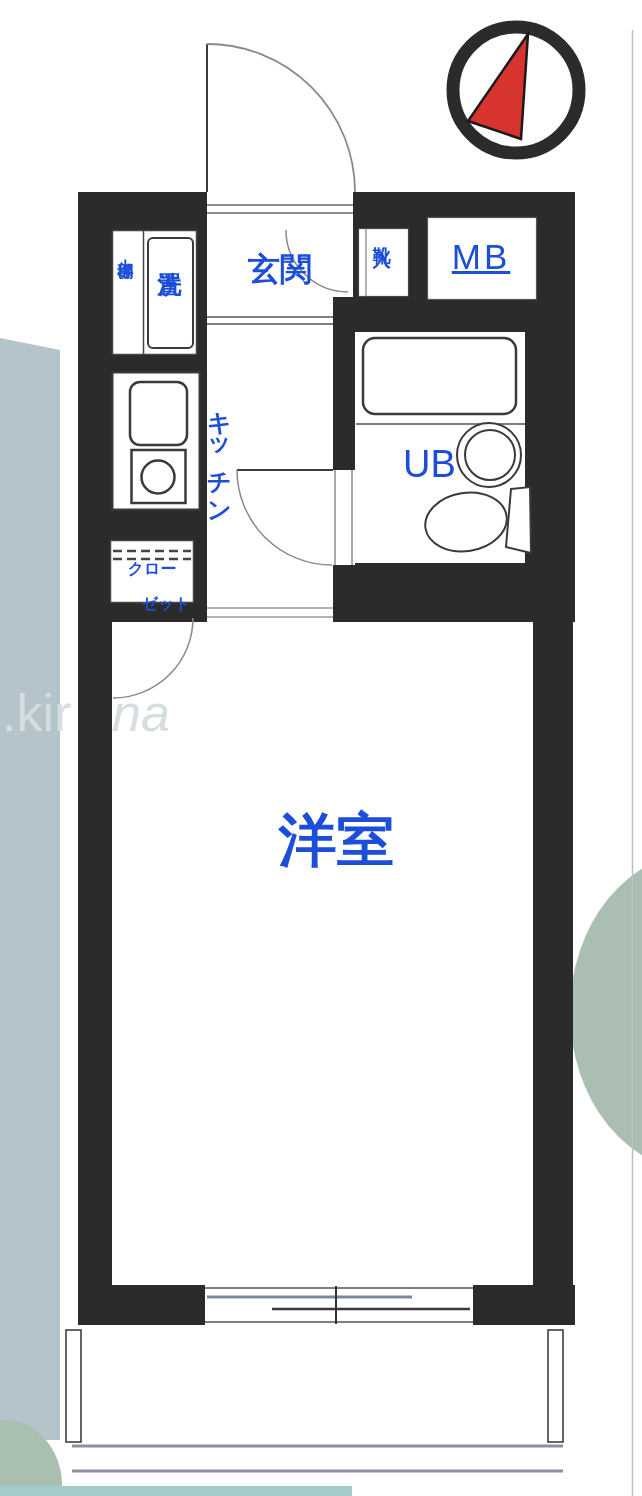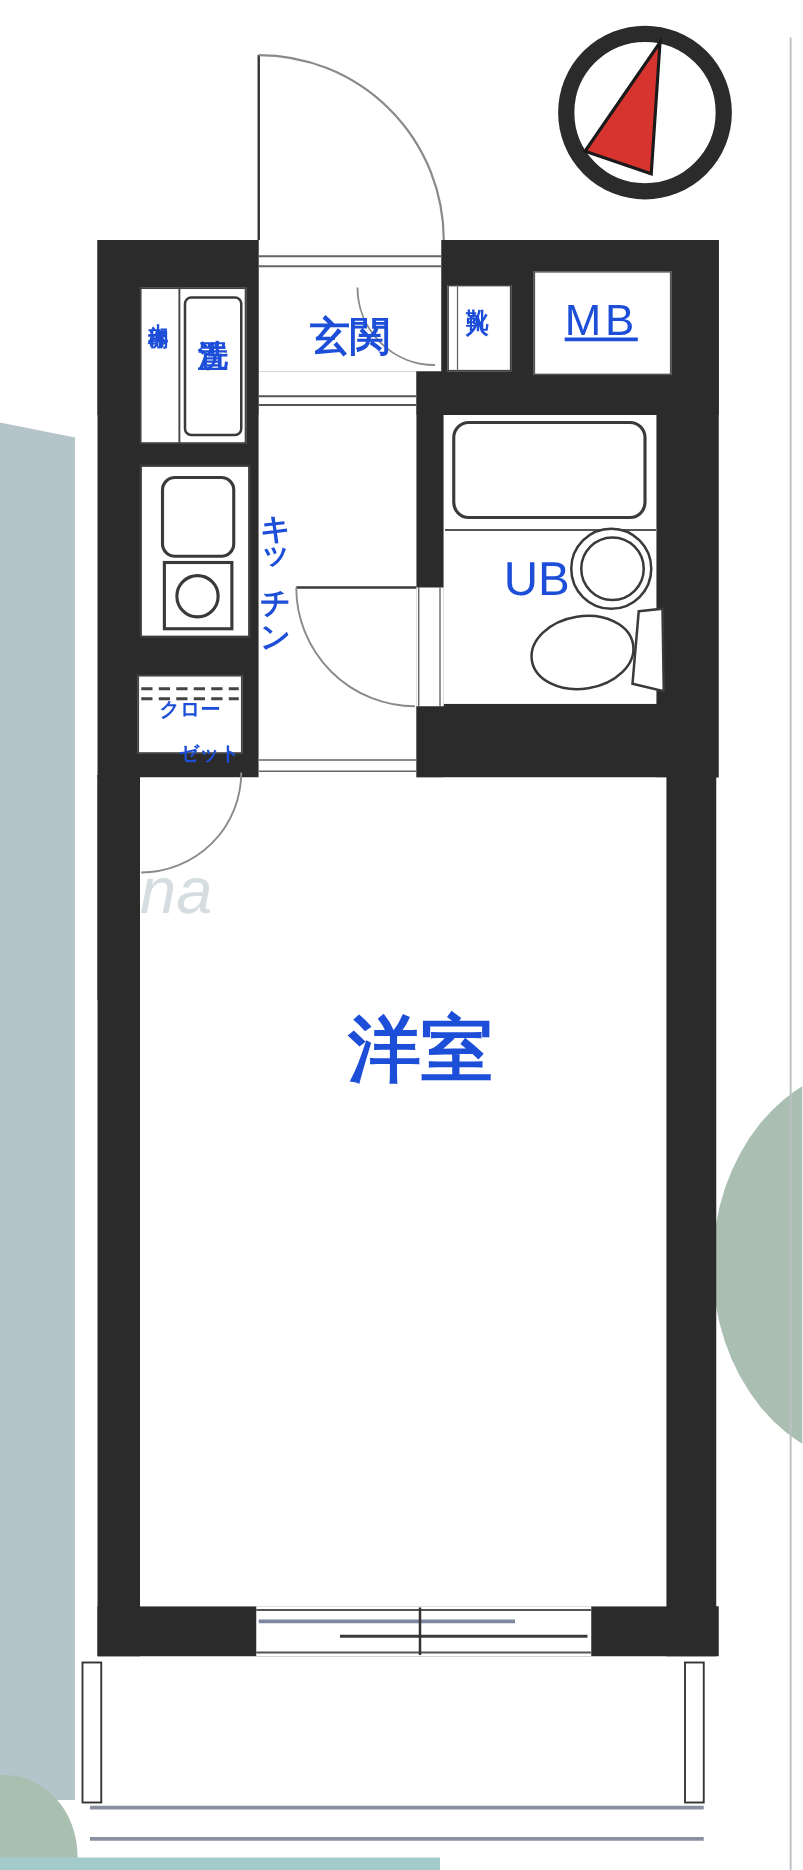--- a/index.html
+++ b/index.html
@@ -50,20 +50,21 @@
   <div class="wht" style="left:427px;top:217px;width:110px;height:83px;"></div>
   <div class="wht" style="left:112px;top:230px;width:85px;height:125px;"></div>
   <div class="wht" style="left:112px;top:372px;width:88px;height:138px;"></div>
   <div class="wht" style="left:110px;top:540px;width:84px;height:63px;"></div>
   <div class="wht" style="left:355px;top:332px;width:170px;height:231px;"></div>
   <div class="wht" style="left:333px;top:470px;width:22px;height:95px;"></div>
   <div class="wht" style="left:112px;top:622px;width:421px;height:663px;"></div>
   <div class="wht" style="left:205px;top:1285px;width:268px;height:40px;"></div>
 
   <div id="watermark">
+    <span class="p1">.kir</span>
     <span class="p2">na</span>
   </div>
   <div class="blk" id="wall-overlay" style="left:78px;top:620px;width:34px;height:180px;"></div>
 
   <svg id="detail-svg" width="642" height="1496" viewBox="0 0 642 1496">
 
     <line x1="632.5" y1="30" x2="632.5" y2="1496" stroke="#bcc0c4" stroke-width="1.5"></line>
 
     <circle cx="516" cy="90" r="63" fill="none" stroke="#2b2b2b" stroke-width="13"></circle>
     <path d="M528,34 L468,121 L521,139 Z" fill="#d7342f" stroke="#1a1a1a" stroke-width="2.5"></path>
@@ -121,16 +122,16 @@
     <line x1="72" y1="1471" x2="563" y2="1471" stroke="#8b90a0" stroke-width="3"></line>
   </svg>
 
   <div class="lbl c" style="left:207px;top:252px;width:146px;font-size:32px;font-weight:600;">玄関</div>
   <div class="lbl v" style="left:371px;top:233px;font-size:18px;font-weight:600;">靴入</div>
   <div class="lbl c" style="left:427px;top:238px;width:108px;font-size:35px;letter-spacing:3px;text-decoration:underline;">MB</div>
   <div class="lbl v" style="left:117px;top:246px;font-size:16px;font-weight:600;">上部棚</div>
   <div class="lbl v" style="left:156px;top:252px;font-size:24px;font-weight:600;">洗置</div>
   <div class="lbl v" style="left:206px;top:396px;font-size:24px;font-weight:600;">キッチン</div>
   <div class="lbl" style="left:373px;top:444px;font-size:38px;margin-left:30px;">UB</div>
-  <div class="lbl c" style="left:110px;top:560px;width:84px;font-size:16px;font-weight:600;"><span>クロー</span><br>
+  <div class="lbl c" style="left:110px;top:560px;width:84px;font-size:16px;font-weight:600;font-family:Liberation Serif, serif;"><span>クロー</span><br>
        <span>ゼット</span></div>
   <div class="lbl c" style="left:112px;top:808px;width:449px;font-size:58px;font-weight:600;">洋室</div>
 </div>
 
 </body></html>

